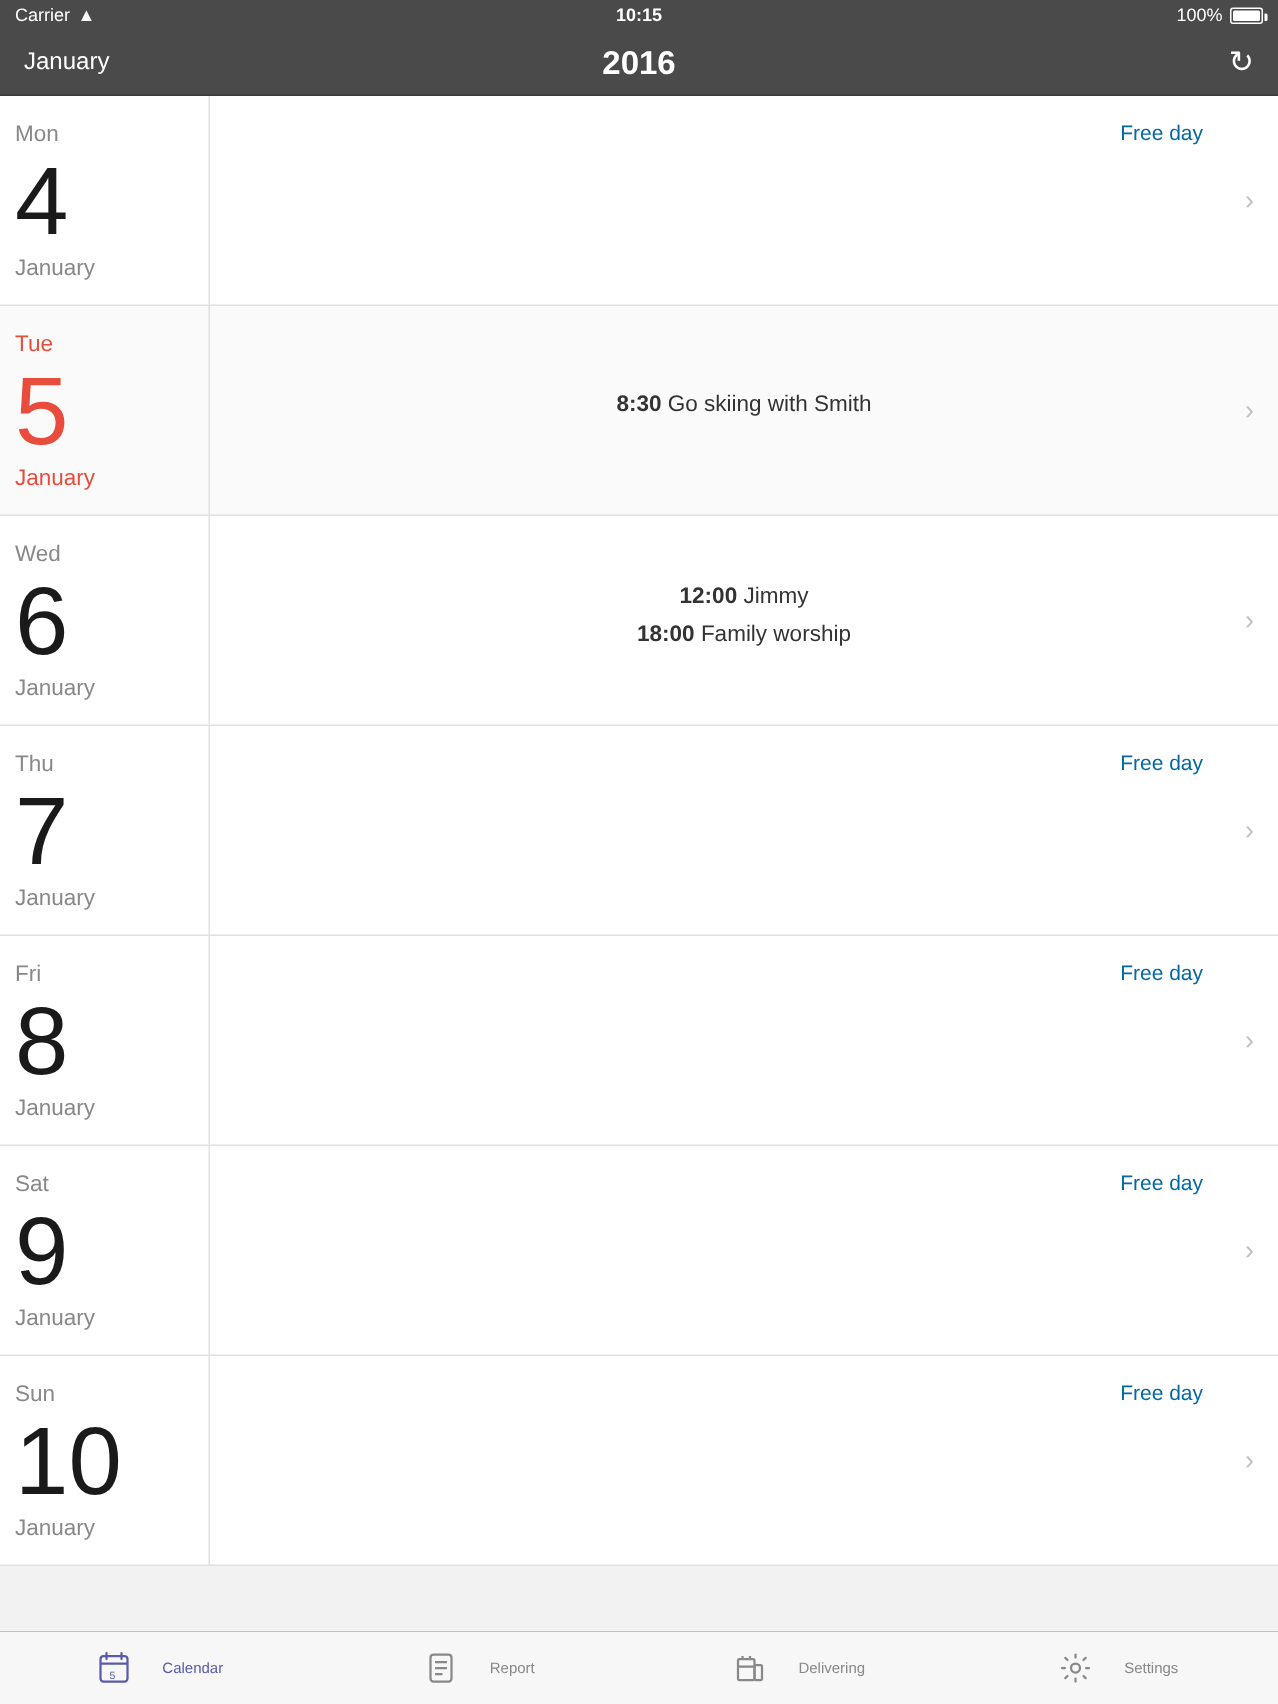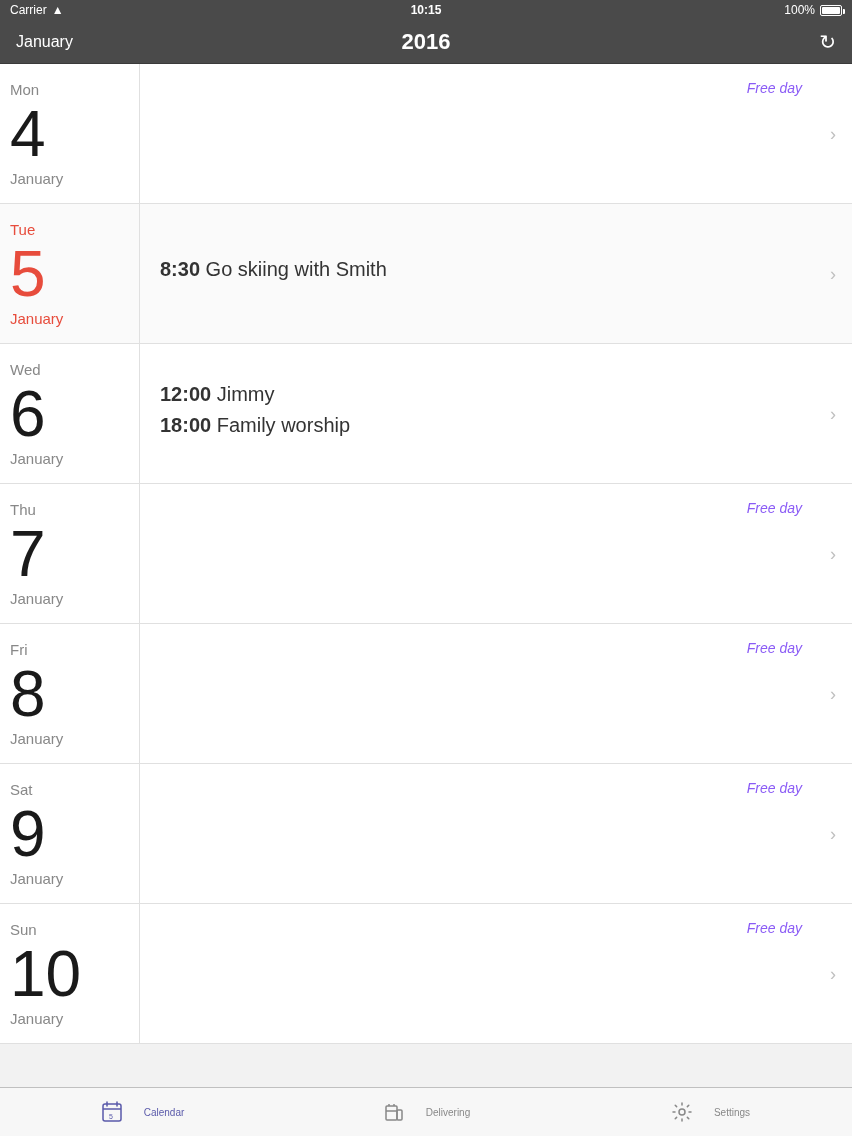--- a/index.html
+++ b/index.html
@@ -124,32 +124,32 @@
     .day-right {
       flex: 1;
       display: flex;
       flex-direction: column;
       justify-content: center;
       padding: 16px 20px;
       position: relative;
     }
 
     .free-day {
-      color: #8b5cf6;
+      color: #0369a1;
       font-size: 14px;
-      font-style: italic;
       position: absolute;
       top: 16px;
       right: 50px;
     }
 
     .event-item {
-      font-size: 20px;
+      font-size: 15px;
       color: #333;
       margin-bottom: 8px;
+      text-align: center;
     }
     .event-time {
       font-weight: 600;
       color: #333;
     }
 
     .chevron {
       position: absolute;
       right: 16px;
       top: 50%;
@@ -336,20 +336,31 @@
     <line x1="16" y1="1" x2="16" y2="5" stroke="#5a5aaa" stroke-width="1.5" stroke-linecap="round"></line>
     <line x1="2" y1="8" x2="20" y2="8" stroke="#5a5aaa" stroke-width="1.5"></line>
     <text x="8" y="18" font-size="7" fill="#5a5aaa" font-family="Arial">5</text>
   </svg>
       </div>
     <span class="tab-label active">Calendar</span>
   </div>
     <div class="tab-item">
     <div class="tab-icon">
         <svg width="22" height="22" viewBox="0 0 22 22" fill="none">
+    <rect x="4" y="2" width="14" height="18" rx="2" stroke="#888" stroke-width="1.5"></rect>
+    <line x1="7" y1="7" x2="15" y2="7" stroke="#888" stroke-width="1.5"></line>
+    <line x1="7" y1="11" x2="15" y2="11" stroke="#888" stroke-width="1.5"></line>
+    <line x1="7" y1="15" x2="12" y2="15" stroke="#888" stroke-width="1.5"></line>
+  </svg>
+      </div>
+    <span class="tab-label">Report</span>
+  </div>
+    <div class="tab-item">
+    <div class="tab-icon">
+        <svg width="22" height="22" viewBox="0 0 22 22" fill="none">
     <rect x="3" y="5" width="11" height="14" rx="1" stroke="#888" stroke-width="1.5"></rect>
     <line x1="6" y1="5" x2="6" y2="3" stroke="#888" stroke-width="1.5"></line>
     <line x1="11" y1="5" x2="11" y2="3" stroke="#888" stroke-width="1.5"></line>
     <rect x="14" y="9" width="5" height="10" rx="1" stroke="#888" stroke-width="1.5"></rect>
     <line x1="3" y1="10" x2="14" y2="10" stroke="#888" stroke-width="1.5"></line>
   </svg>
       </div>
     <span class="tab-label">Delivering</span>
   </div>
     <div class="tab-item">

